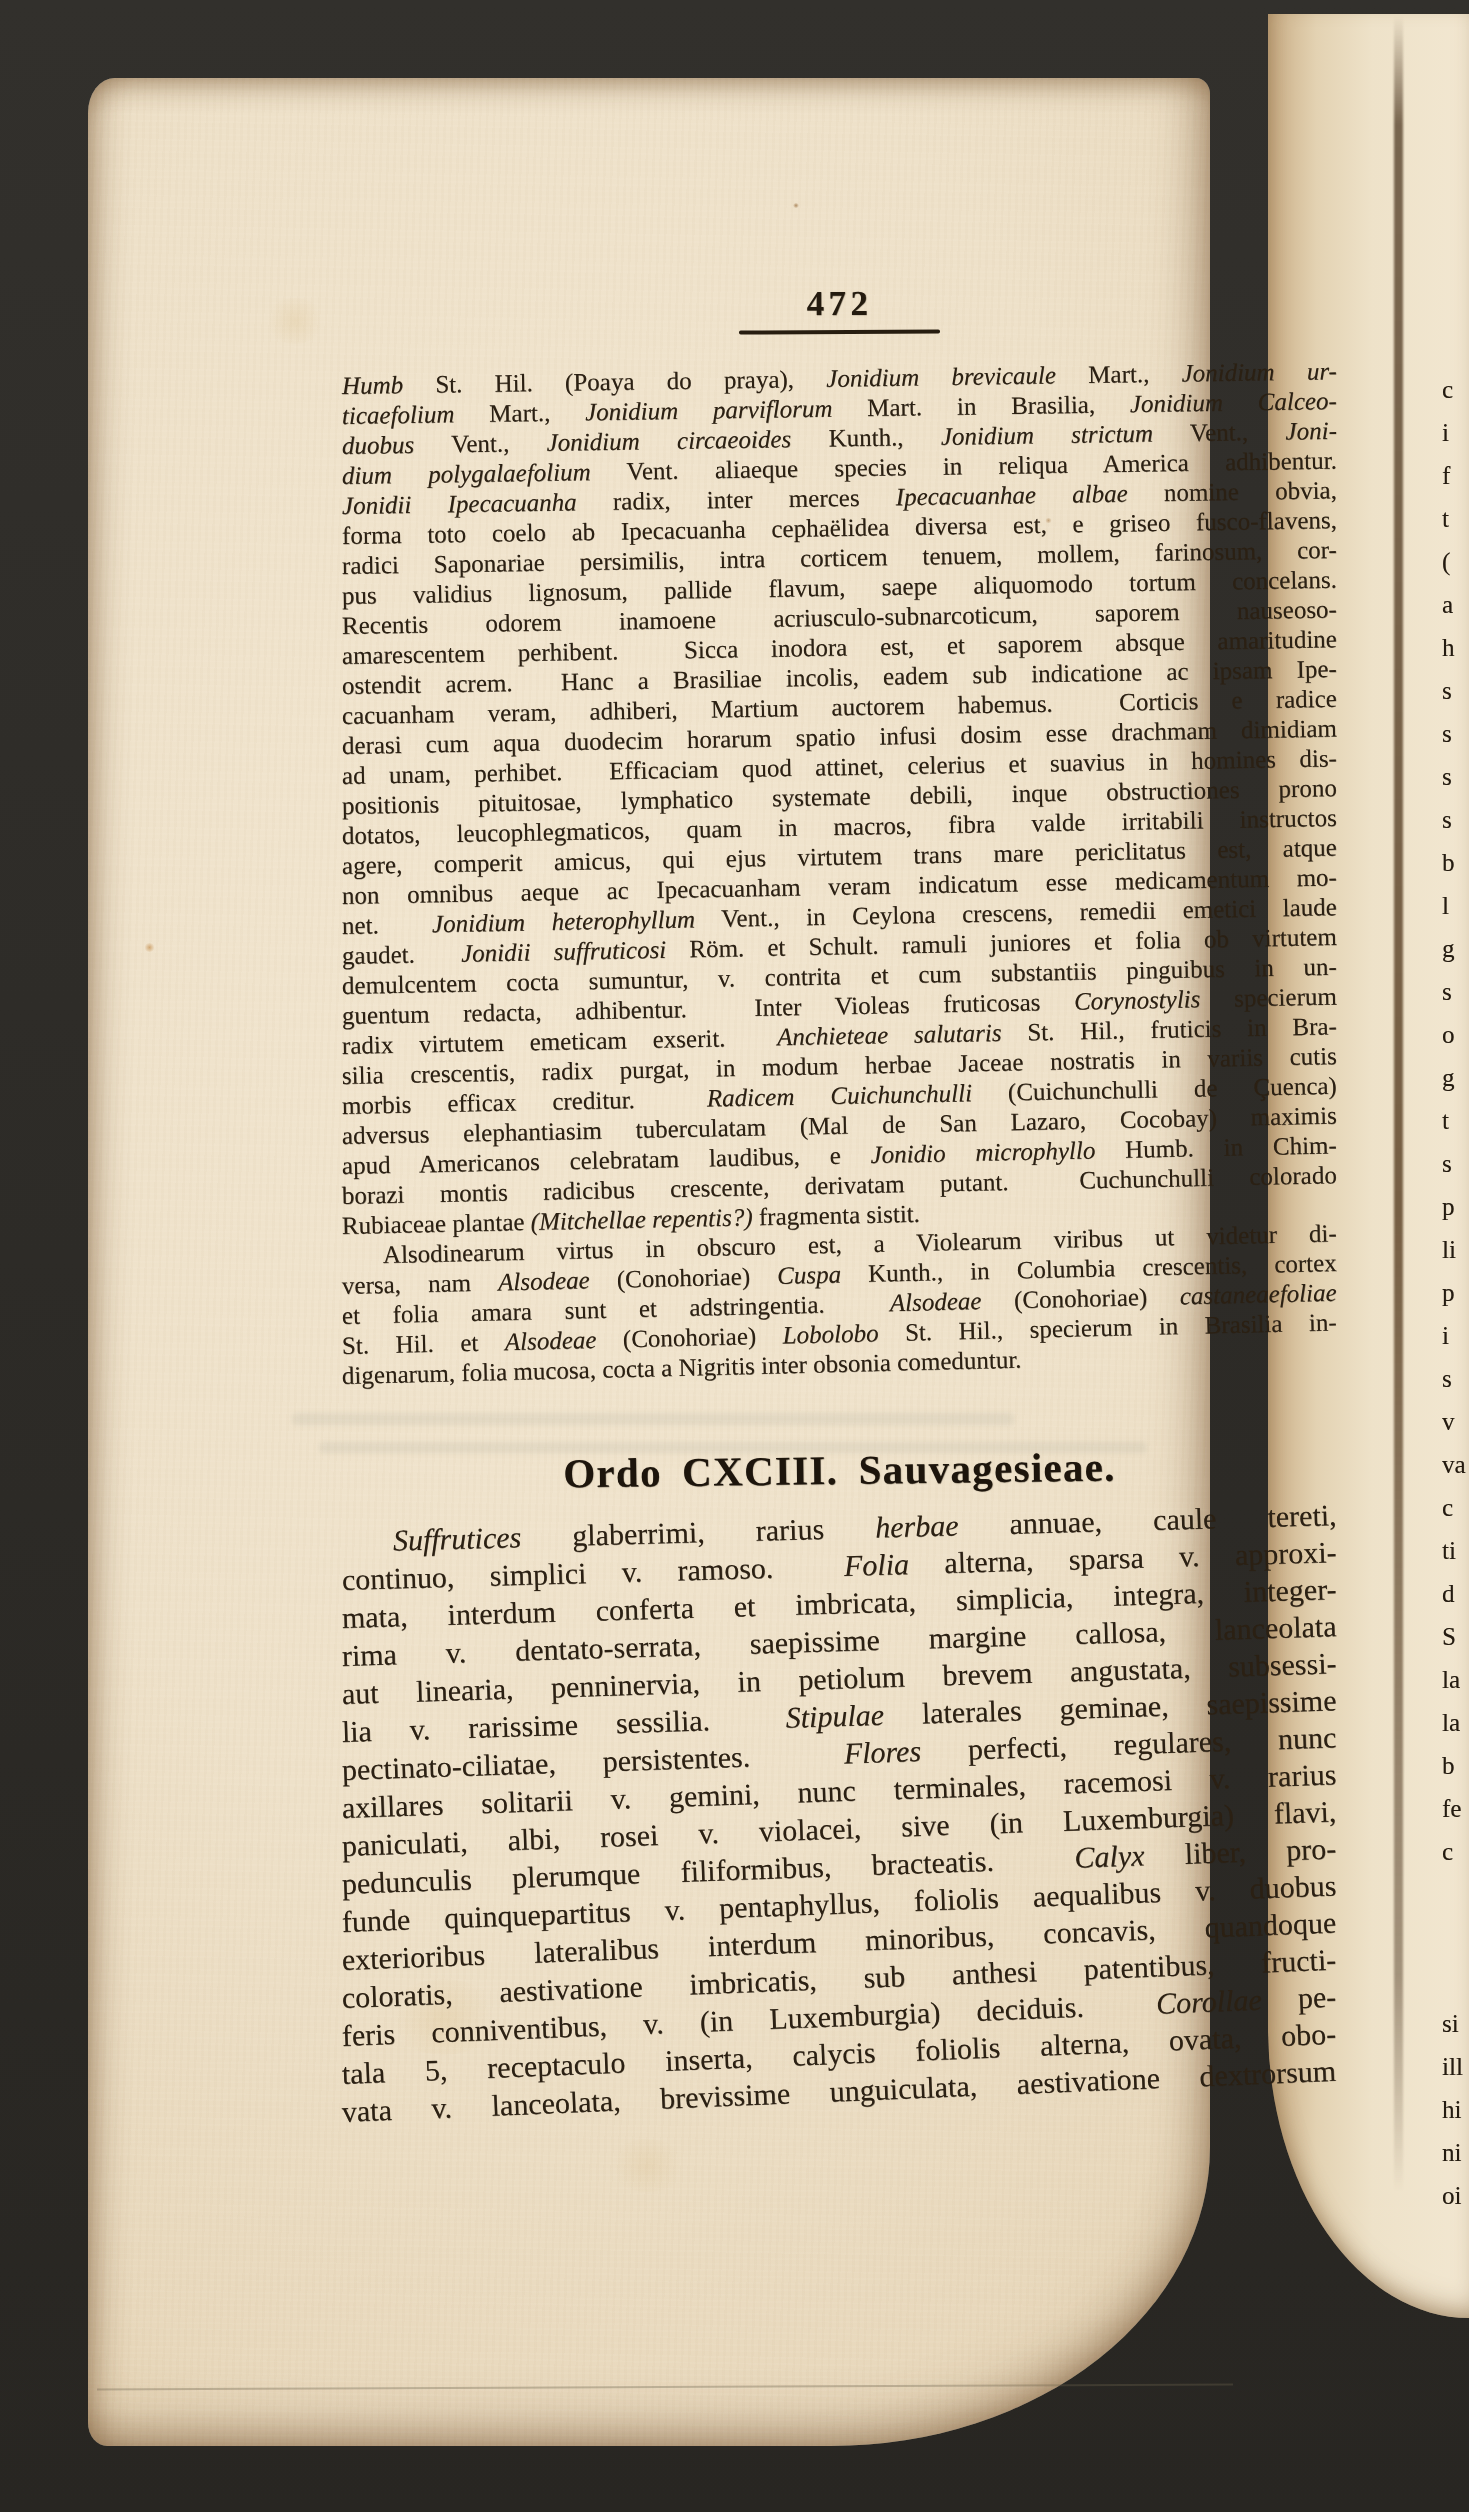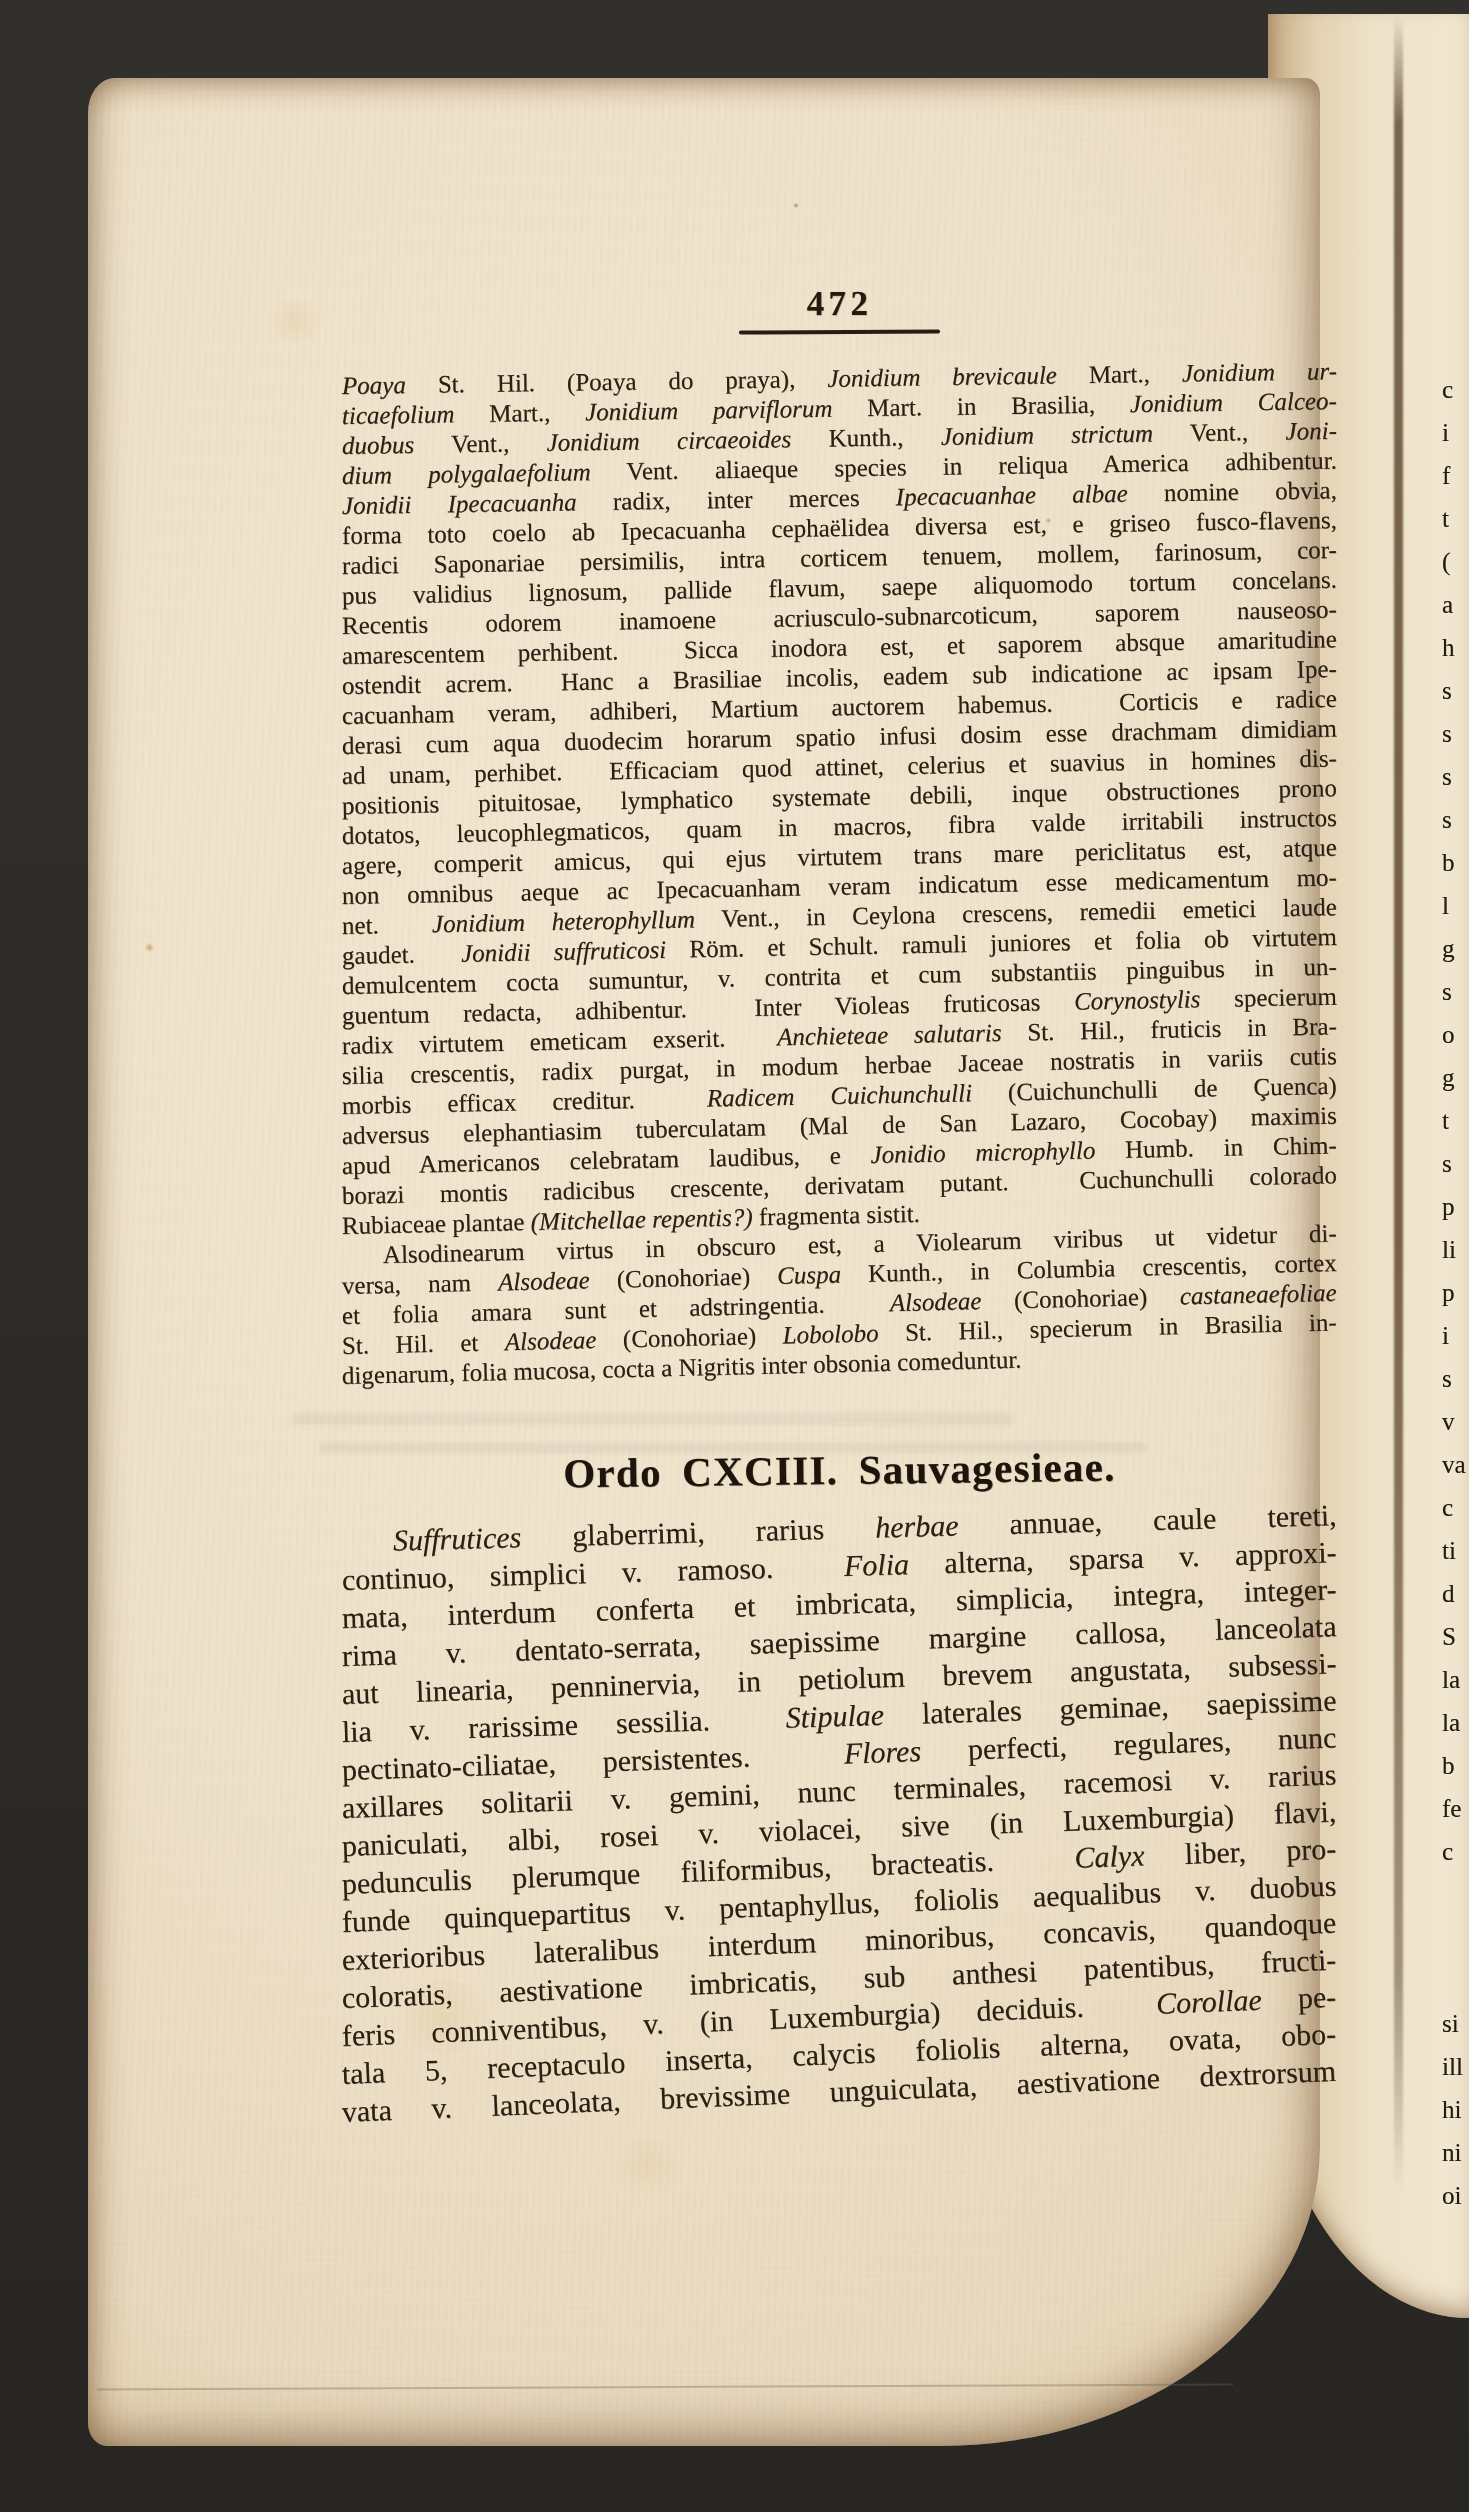--- a/index.html
+++ b/index.html
@@ -28,21 +28,21 @@
   .gutter-crease{
     position:absolute;left:1394px;top:16px;width:8.8px;height:2176px;z-index:3;
     background:linear-gradient(to bottom,
       rgba(70,48,26,0) 0%, rgba(70,48,26,.7) 5%,
       rgba(88,62,34,.8) 55%, rgba(70,48,26,.45) 90%, rgba(70,48,26,0) 100%);
     filter:blur(0.9px);
   }
 
   
   .page{
-    position:absolute;left:88px;top:78px;width:1232px;height:2368px;z-index:2;
+    position:absolute;left:88px;top:78px;width:1122px;height:2368px;z-index:2;
     background:
       repeating-linear-gradient(92deg, rgba(170,140,95,.035) 0 2.6px, rgba(0,0,0,0) 2.6px 7px),
       repeating-linear-gradient(1deg, rgba(255,250,238,.05) 0 1.8px, rgba(0,0,0,0) 1.8px 6.2px),
       radial-gradient(120% 90% at 42% 36%, #f2e6d0 0%, #eee1c9 45%, #e8d8bc 72%, #ddc8a4 92%, #d0b88e 100%);
     border-radius:26.4px 14px 379px 19.4px / 35px 16px 299px 23px;
     box-shadow:
       inset 0 16px 28px -12.3px rgba(115,80,42,.45),
       inset 21px 0 33px -16px rgba(115,80,42,.4),
       inset -28px 0 48px -19.4px rgba(110,75,40,.45),
       inset 0 -32px 56px -23px rgba(105,70,38,.5);
@@ -158,21 +158,21 @@
   <div class="stain s6"></div>
   <div class="crease-bottom"></div>
   <div class="ghost g1"></div>
   <div class="ghost g2"></div>
 
   <div class="content">
     <div class="pagenum">472</div>
     <div class="rule"></div>
 
     <div class="para small p1">
-        <div class="line" style="transform: rotate(-0.85deg);"><span class="seg-i">Poaya</span><span class="seg-r"> St. Hil. (Poaya do praya), </span><span class="seg-i">Jonidium brevicaule</span><span class="seg-r"> Mart., </span><span class="seg-i">Jonidium ur-</span></div>
+        <div class="line" style="transform: rotate(-0.85deg);"><span class="seg-i">Humb</span><span class="seg-r"> St. Hil. (Poaya do praya), </span><span class="seg-i">Jonidium brevicaule</span><span class="seg-r"> Mart., </span><span class="seg-i">Jonidium ur-</span></div>
         <div class="line" style="transform: rotate(-0.863deg);"><span class="seg-i">ticaefolium</span><span class="seg-r"> Mart., </span><span class="seg-i">Jonidium parviflorum</span><span class="seg-r"> Mart. in Brasilia, </span><span class="seg-i">Jonidium Calceo-</span></div>
         <div class="line" style="transform: rotate(-0.876deg);"><span class="seg-i">duobus</span><span class="seg-r"> Vent., </span><span class="seg-i">Jonidium circaeoides</span><span class="seg-r"> Kunth., </span><span class="seg-i">Jonidium strictum</span><span class="seg-r"> Vent., </span><span class="seg-i">Joni-</span></div>
         <div class="line" style="transform: rotate(-0.889deg);"><span class="seg-i">dium polygalaefolium</span><span class="seg-r"> Vent. aliaeque species in reliqua America adhibentur.</span></div>
         <div class="line" style="transform: rotate(-0.902deg);"><span class="seg-i">Jonidii Ipecacuanha</span><span class="seg-r"> radix, inter merces </span><span class="seg-i">Ipecacuanhae albae</span><span class="seg-r"> nomine obvia,</span></div>
         <div class="line" style="transform: rotate(-0.915deg);"><span class="seg-r">forma toto coelo ab Ipecacuanha cephaëlidea diversa est, e griseo fusco-flavens,</span></div>
         <div class="line" style="transform: rotate(-0.928deg);"><span class="seg-r">radici Saponariae persimilis, intra corticem tenuem, mollem, farinosum, cor-</span></div>
         <div class="line" style="transform: rotate(-0.941deg);"><span class="seg-r">pus validius lignosum, pallide flavum, saepe aliquomodo tortum concelans.</span></div>
         <div class="line" style="transform: rotate(-0.954deg);"><span class="seg-r">Recentis odorem inamoene acriusculo-subnarcoticum, saporem nauseoso-</span></div>
         <div class="line" style="transform: rotate(-0.967deg);"><span class="seg-r">amarescentem perhibent.&nbsp; Sicca inodora est, et saporem absque amaritudine</span></div>
         <div class="line" style="transform: rotate(-0.98deg);"><span class="seg-r">ostendit acrem.&nbsp; Hanc a Brasiliae incolis, eadem sub indicatione ac ipsam Ipe-</span></div>

